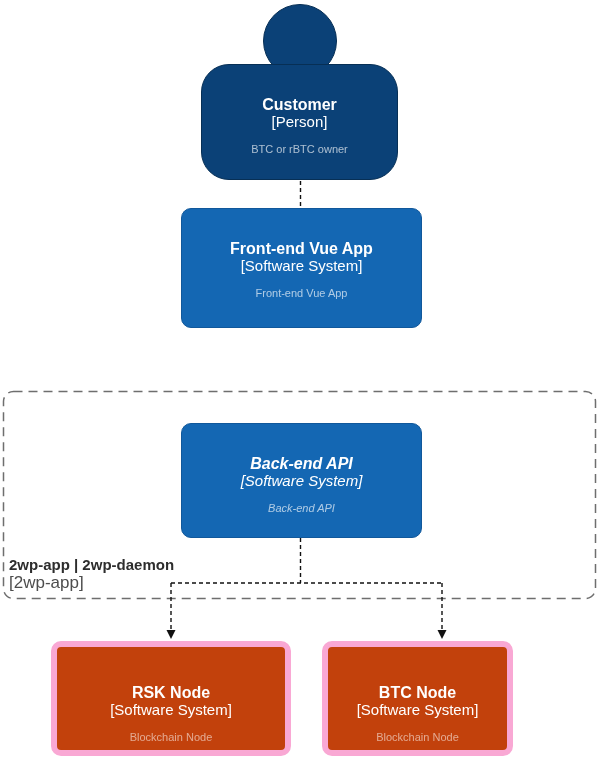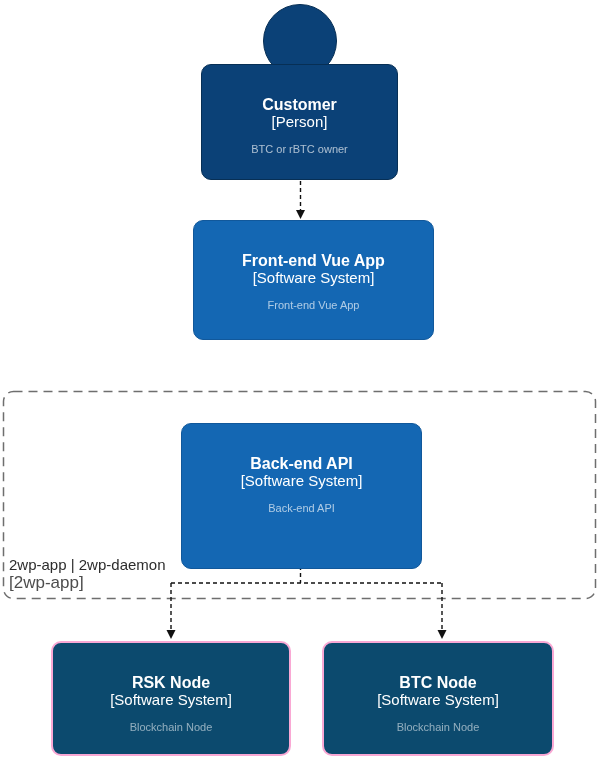--- a/index.html
+++ b/index.html
@@ -8,46 +8,46 @@
 
   
   #links{position:absolute;left:0;top:0;width:601px;height:761px;pointer-events:none;}
 
   
   .person-head{
     position:absolute;left:263px;top:4px;width:74px;height:74px;border-radius:50%;
     background:#0b4177;border:1px solid #072f55;box-sizing:border-box;
   }
   .person-body{
-    position:absolute;left:201px;top:64px;width:197px;height:116px;border-radius:10px;
+    position:absolute;left:201px;top:64px;width:197px;height:116px;border-radius:28px;
     background:#0b4177;border:1px solid #072f55;box-sizing:border-box;
     display:flex;flex-direction:column;align-items:center;text-align:center;padding-top:30px;
   }
 
   
   .c4-box{
     position:absolute;box-sizing:border-box;border-radius:10px;
     display:flex;flex-direction:column;align-items:center;text-align:center;padding-top:30px;
   }
   .c4-blue{background:#1467b3;border:1px solid #11589b;}
-  .c4-gray{background:#0c4a6e;border:2px solid #f9a8d4;}
-  #frontend{left:181px;top:220px;width:241px;height:120px;margin-left:12px;}
-  #backend{left:181px;top:423px;width:241px;height:146px;}
+  .c4-gray{background:#c2410c;border:6px solid #f9a8d4;justify-content:center;}
+  #frontend{left:181px;top:208px;width:241px;height:120px;}
+  #backend{left:181px;top:423px;width:241px;height:115px;font-style:italic;}
   #rsk{left:51px;top:641px;width:240px;height:115px;}
-  #btc{left:322px;top:641px;width:232px;height:115px;}
+  #btc{left:322px;top:641px;width:191px;height:115px;}
 
   .node-title{color:#ffffff;font-weight:bold;font-size:16px;line-height:19px;}
   .node-type{color:#ffffff;font-size:15px;line-height:15px;}
   .node-desc{font-size:11px;line-height:14px;margin-top:13px;}
   .desc-on-blue{color:rgba(255,255,255,0.66);}
   .desc-on-gray{color:rgba(255,255,255,0.55);}
 
   
   .boundary-title{
-    position:absolute;left:9px;top:556px;font-size:15px;font-weight:normal;color:#2d2d2d;line-height:18px;
+    position:absolute;left:9px;top:556px;font-size:15px;font-weight:bold;color:#2d2d2d;line-height:18px;
   }
   .boundary-subtitle{
     position:absolute;left:9px;top:576px;font-size:17px;color:#4d4d4d;line-height:13px;
   }
 </style>
 </head>
 <body>
 
 <div id="canvas">
 

